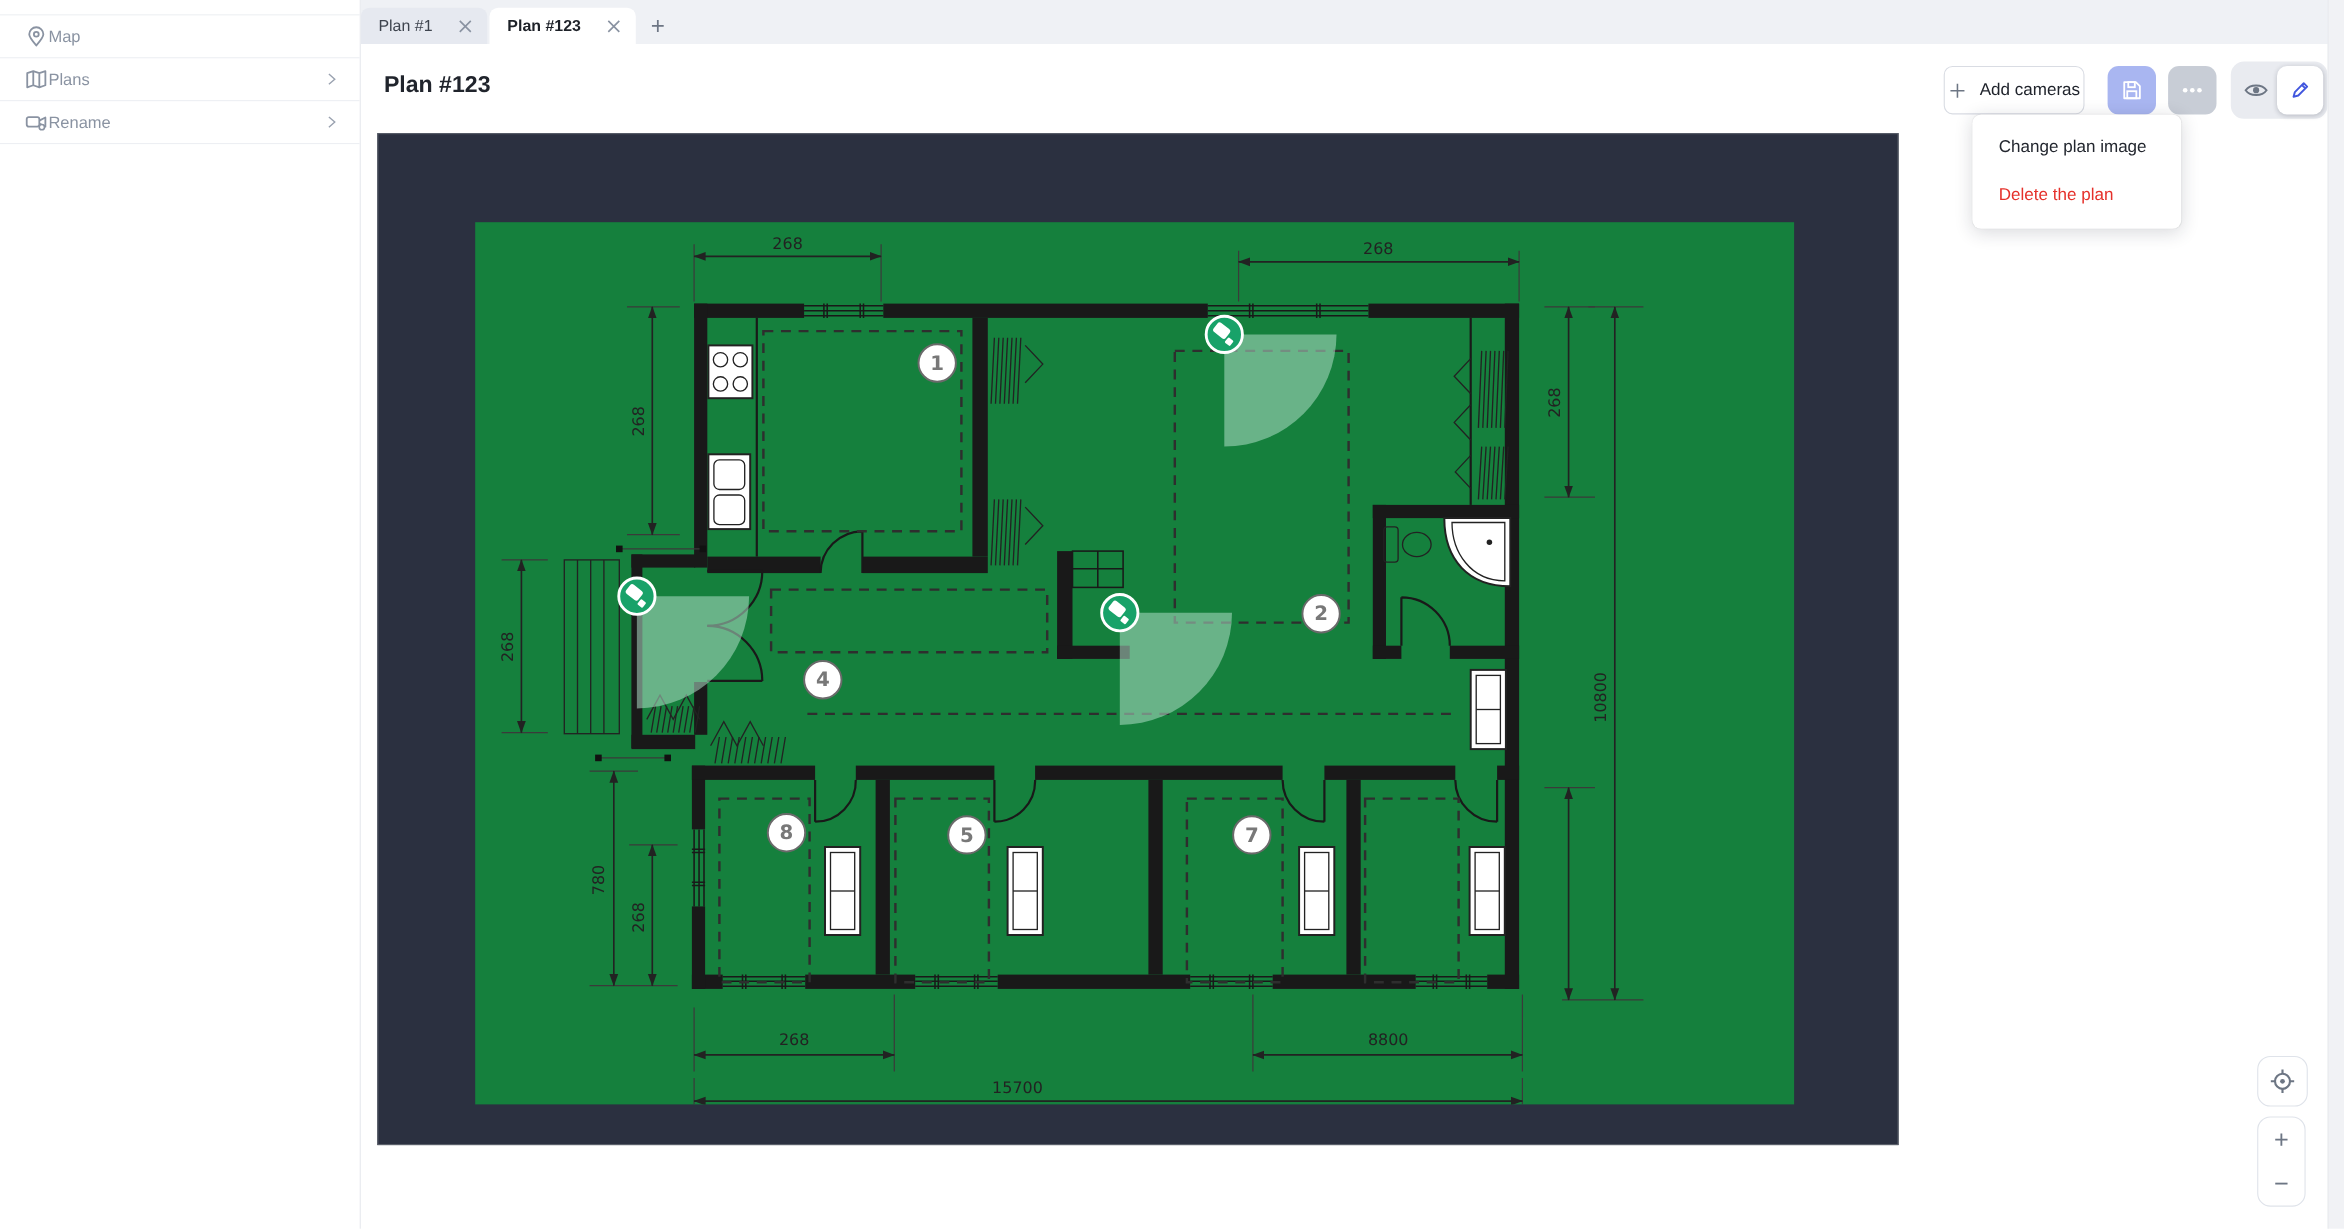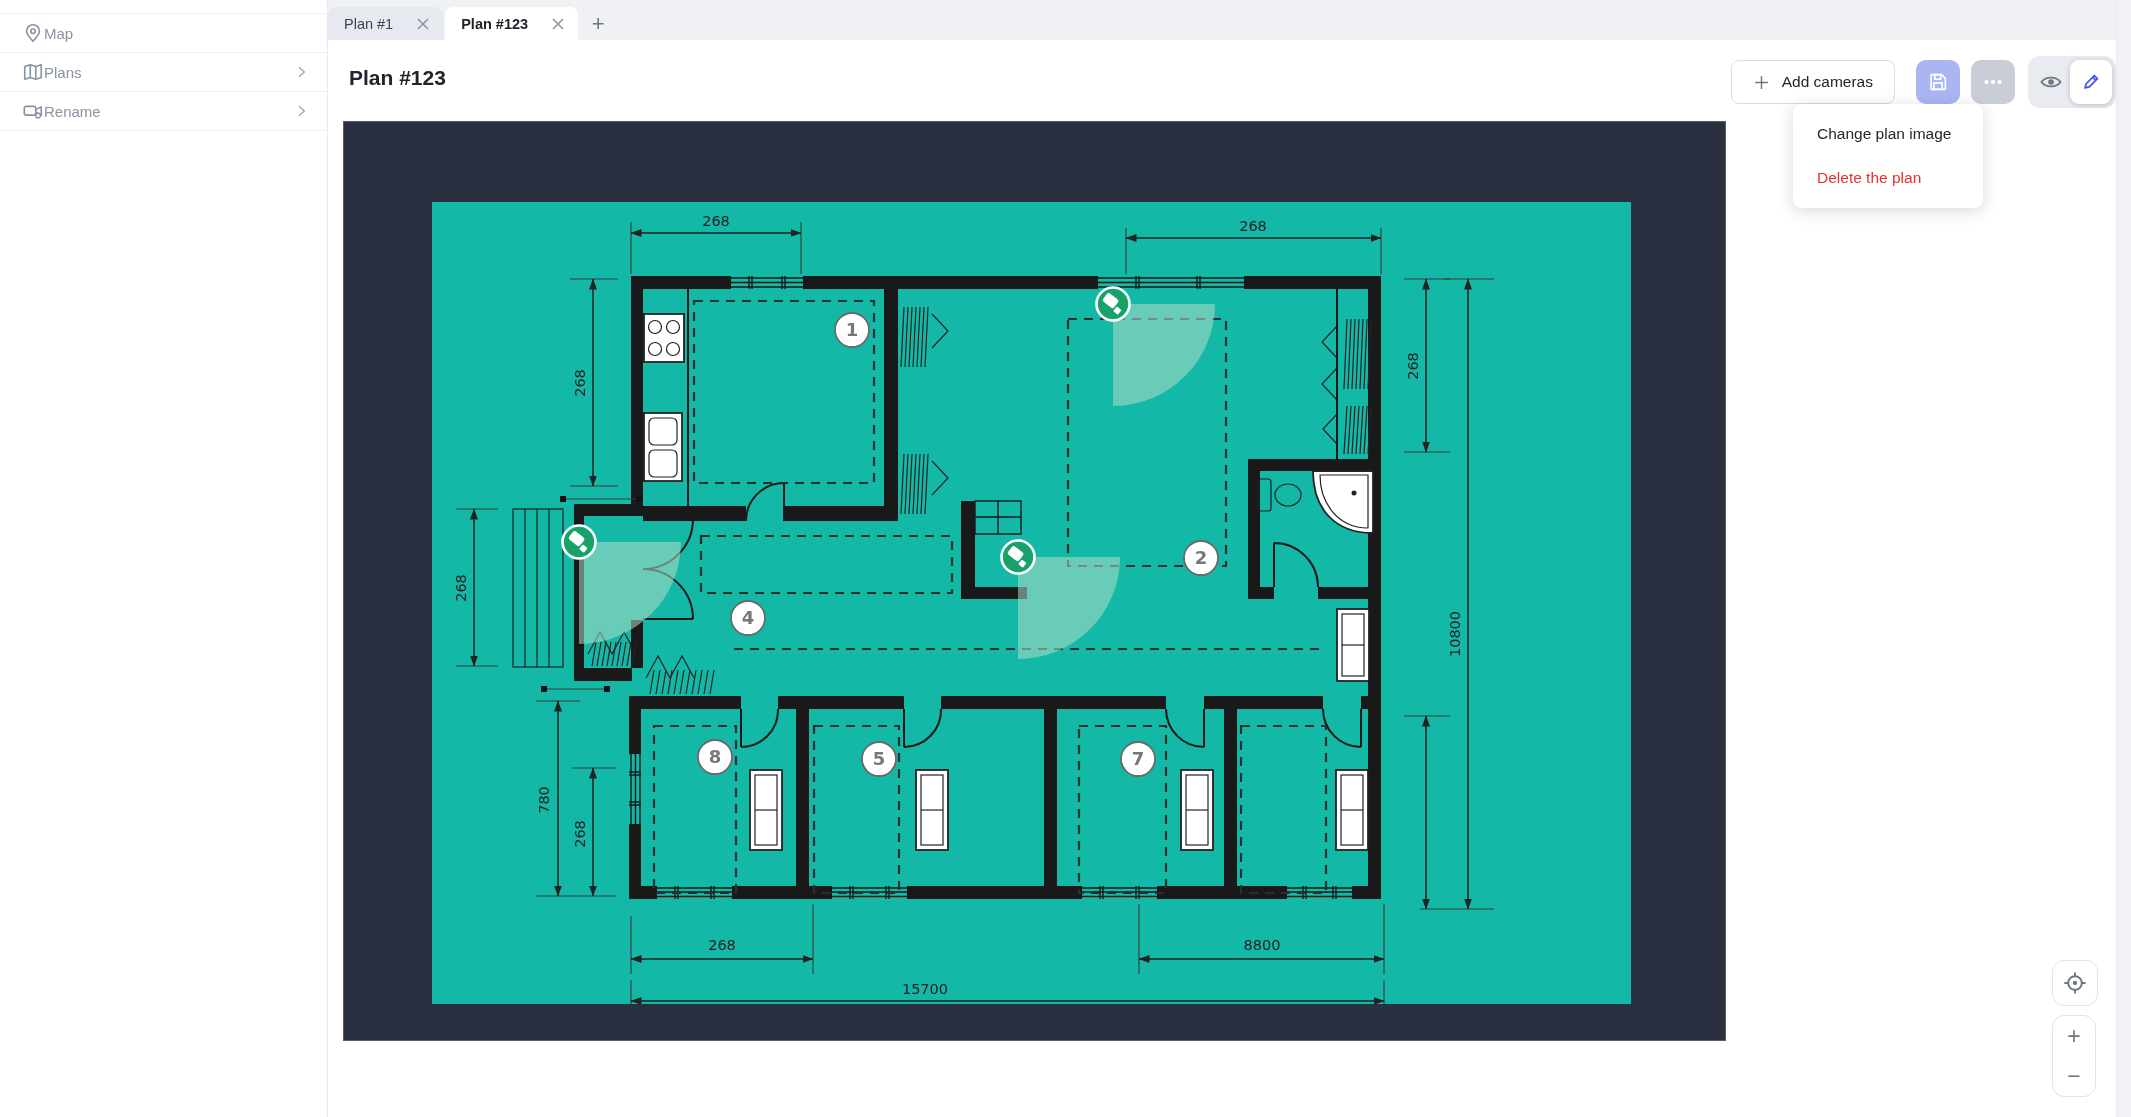--- a/index.html
+++ b/index.html
@@ -20,41 +20,41 @@
        font-size:14.5px;border-radius:8px 8px 0 0;cursor:pointer;}
   .tab.inactive{background:#e6e9f0;color:#3e444e;}
   .tab.active{background:#fff;color:#1d2128;font-weight:bold;margin-left:2px;}
   .tab-close{display:flex;align-items:center;}
   .tab-add{width:40px;height:33px;display:flex;align-items:center;justify-content:center;
            font-size:22px;color:#6d7684;cursor:pointer;}
   
   #page-title{position:absolute;left:349px;top:66px;font-size:21px;font-weight:bold;z-index:4;}
   #toolbar{position:absolute;top:56px;right:15px;height:52px;display:flex;align-items:center;
            gap:11px;z-index:7;}
-  #add-cameras-btn{height:44px;padding:0 21px;background:#fff;border:1px solid #d9dce3;
+  #add-cameras-btn{height:44px;padding:0 3px;background:#fff;border:1px solid #d9dce3;
            border-radius:8px;display:flex;align-items:center;gap:12px;font-size:15.5px;
            color:#20242c;cursor:pointer;margin-right:10px;}
   .sq-btn{width:44px;height:44px;border:none;border-radius:10px;display:flex;align-items:center;
           justify-content:center;cursor:pointer;}
   #save-btn{background:#a9b6f1;}
   #more-btn{background:#c8cdd6;margin-right:2px;}
   #view-edit-seg{width:88px;height:52px;background:#e9ebf0;border-radius:12px;display:flex;
                  align-items:center;padding:0 4px;box-sizing:border-box;}
   #view-btn{width:40px;height:44px;display:flex;align-items:center;justify-content:center;cursor:pointer;}
   #edit-btn{width:44px;height:44px;background:#fff;border-radius:9px;display:flex;align-items:center;
             justify-content:center;box-shadow:0 1px 5px rgba(20,25,40,.22);cursor:pointer;}
   
   #plan-menu{position:absolute;left:1793px;top:104px;width:190px;background:#fff;border-radius:8px;
              box-shadow:0 3px 16px rgba(25,30,50,.16),0 0 1px rgba(0,0,0,.08);padding:8px 0;z-index:9;}
   .menu-item{padding:13px 24px;font-size:15.5px;color:#23272f;cursor:pointer;}
   .menu-item.danger{color:#e5312b;}
   
   #plan-panel{position:absolute;left:343px;top:121px;width:1383px;height:920px;background:#2b3040;
               border:1px solid #595e69;box-sizing:border-box;z-index:1;}
-  #plan-image{position:absolute;left:88px;top:80px;width:1199px;height:802px;background:#14b8a6;}
+  #plan-image{position:absolute;left:88px;top:80px;width:1199px;height:802px;background:#15803d;}
   #plan-image svg{display:block;width:1199px;height:802px;}
   
   #locate-btn{position:absolute;left:2052px;top:960px;width:44px;height:44px;background:#fff;
               border:1px solid #dfe3ea;border-radius:12px;display:flex;align-items:center;
               justify-content:center;cursor:pointer;z-index:8;}
   #zoom-ctl{position:absolute;left:2052px;top:1015px;width:44px;height:82px;background:#fff;
             border:1px solid #dfe3ea;border-radius:12px;display:flex;flex-direction:column;
             z-index:8;box-sizing:border-box;}
   .zoom-btn{flex:1;display:flex;align-items:center;justify-content:center;font-size:23px;
             color:#6d7684;cursor:pointer;}

